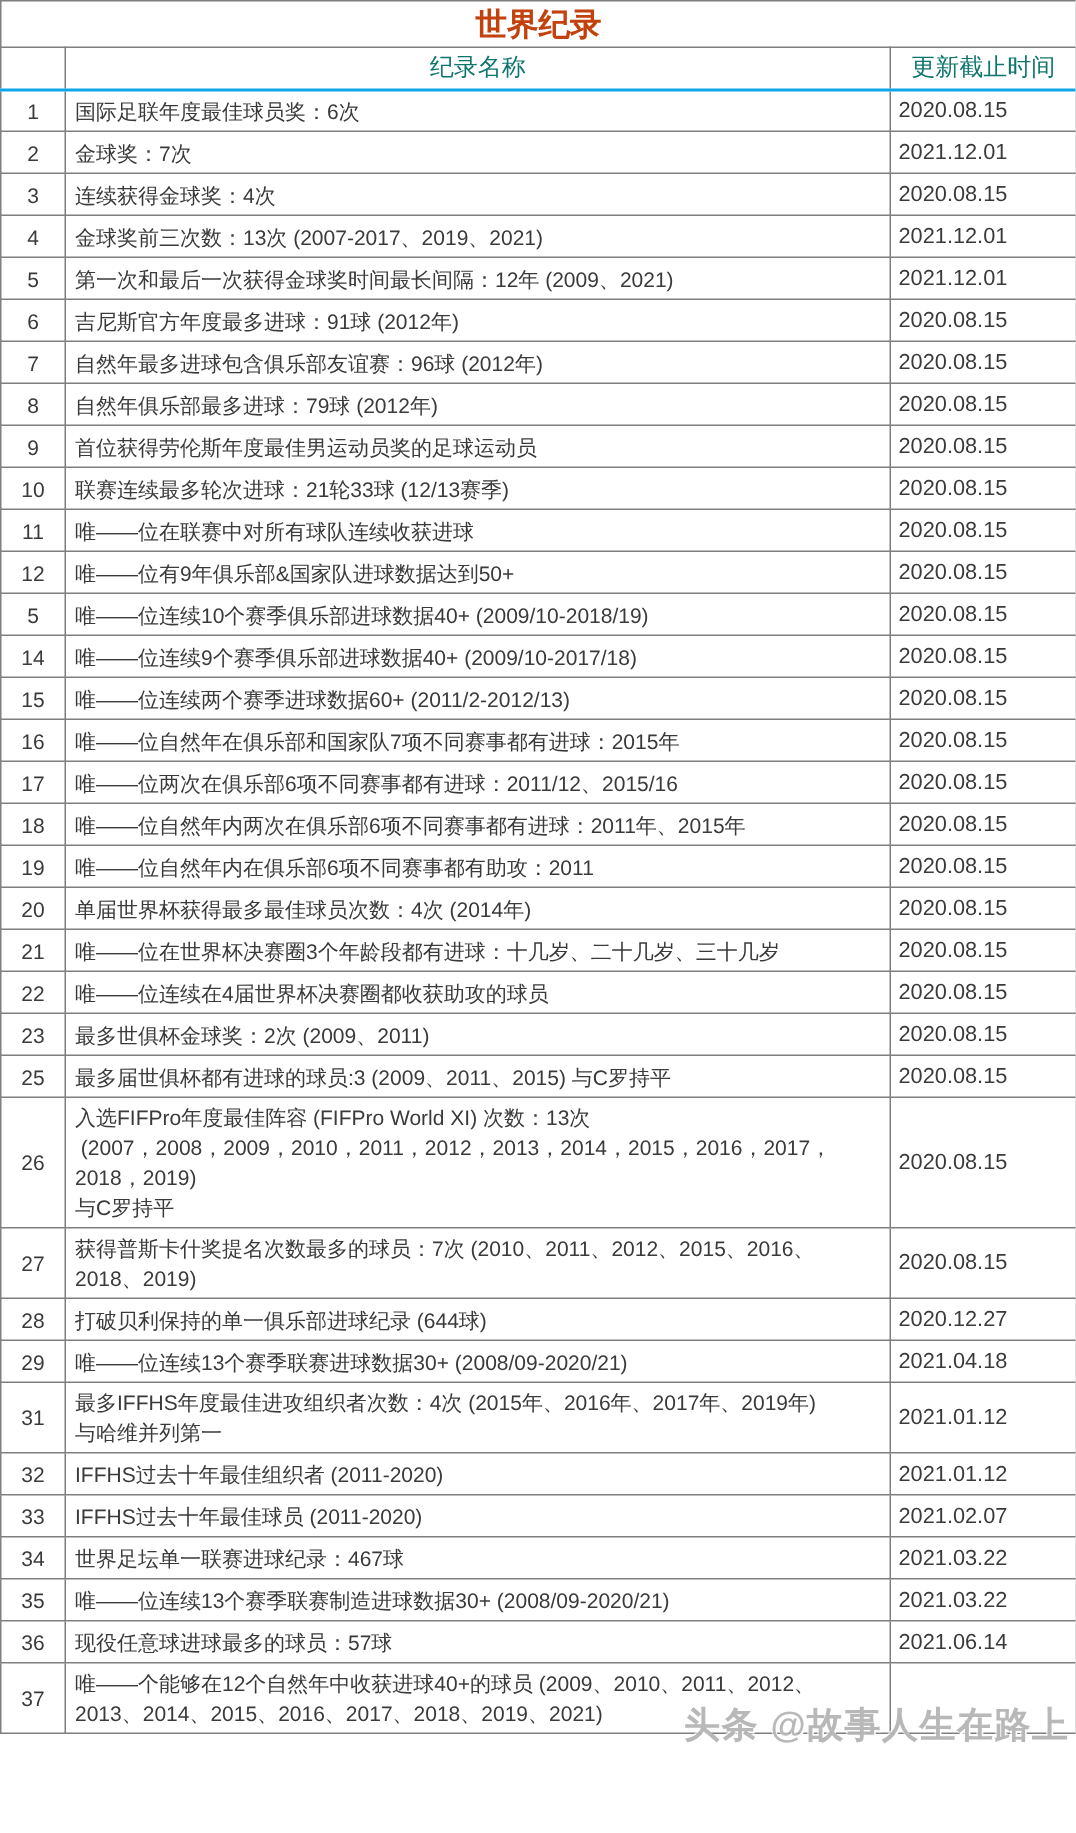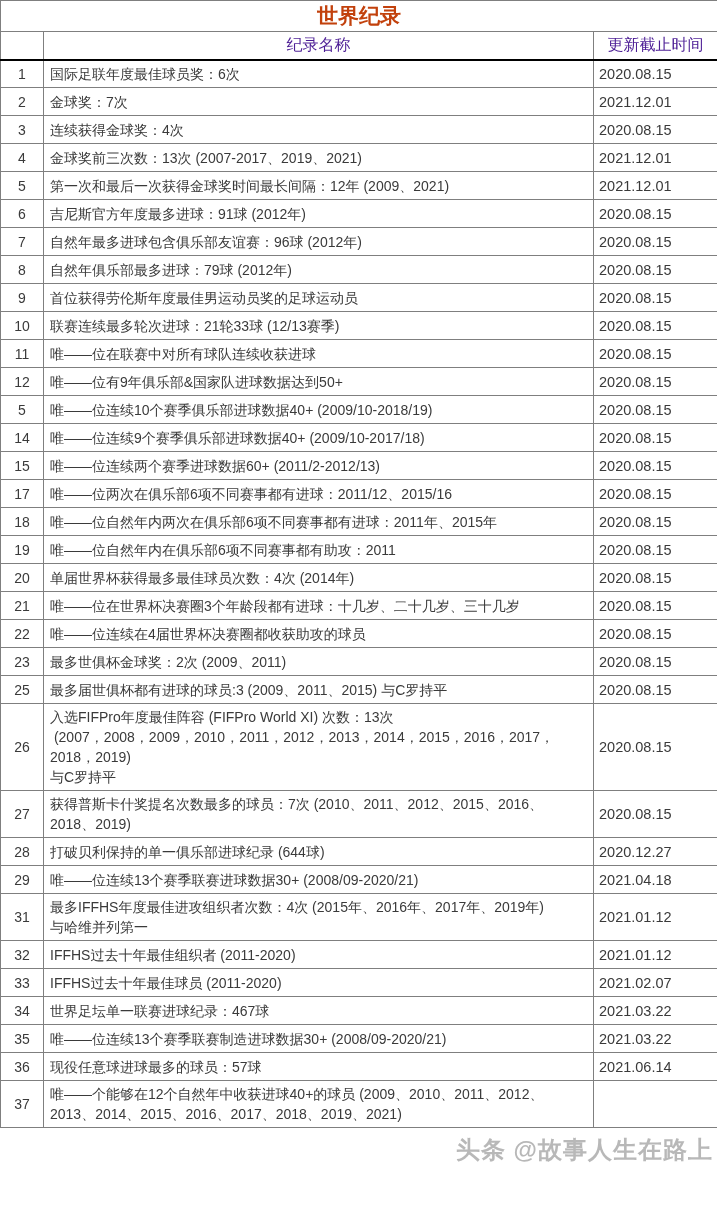--- a/index.html
+++ b/index.html
@@ -30,23 +30,23 @@
     text-align: center;
     font-size: 21px;
     font-weight: bold;
     color: #c2410c;
     border-bottom: 1px solid #7f7f7f;
   }
   thead th.col-head {
     height: 28px;
     font-size: 16px;
     font-weight: 400;
-    color: #4c1d95;
+    color: #0f766e;
     text-align: center;
-    border-bottom: 2px solid #000000;
+    border-bottom: 2px solid #0ea5e9;
     background: #ffffff;
   }
   tbody tr { height: 28px; }
   td.idx-cell {
     text-align: center;
     font-size: 14px;
     color: #3a3a3a;
   }
   td.name-cell {
     padding: 3px 6px;
@@ -163,20 +163,25 @@
         <td class="idx-cell">14</td>
         <td class="name-cell">唯——位连续9个赛季俱乐部进球数据40+ (2009/10-2017/18)</td>
         <td class="date-cell">2020.08.15</td>
       </tr>
       <tr>
         <td class="idx-cell">15</td>
         <td class="name-cell">唯——位连续两个赛季进球数据60+ (2011/2-2012/13)</td>
         <td class="date-cell">2020.08.15</td>
       </tr>
       <tr>
+        <td class="idx-cell">16</td>
+        <td class="name-cell">唯——位自然年在俱乐部和国家队7项不同赛事都有进球：2015年</td>
+        <td class="date-cell">2020.08.15</td>
+      </tr>
+      <tr>
         <td class="idx-cell">17</td>
         <td class="name-cell">唯——位两次在俱乐部6项不同赛事都有进球：2011/12、2015/16</td>
         <td class="date-cell">2020.08.15</td>
       </tr>
       <tr>
         <td class="idx-cell">18</td>
         <td class="name-cell">唯——位自然年内两次在俱乐部6项不同赛事都有进球：2011年、2015年</td>
         <td class="date-cell">2020.08.15</td>
       </tr>
       <tr>

